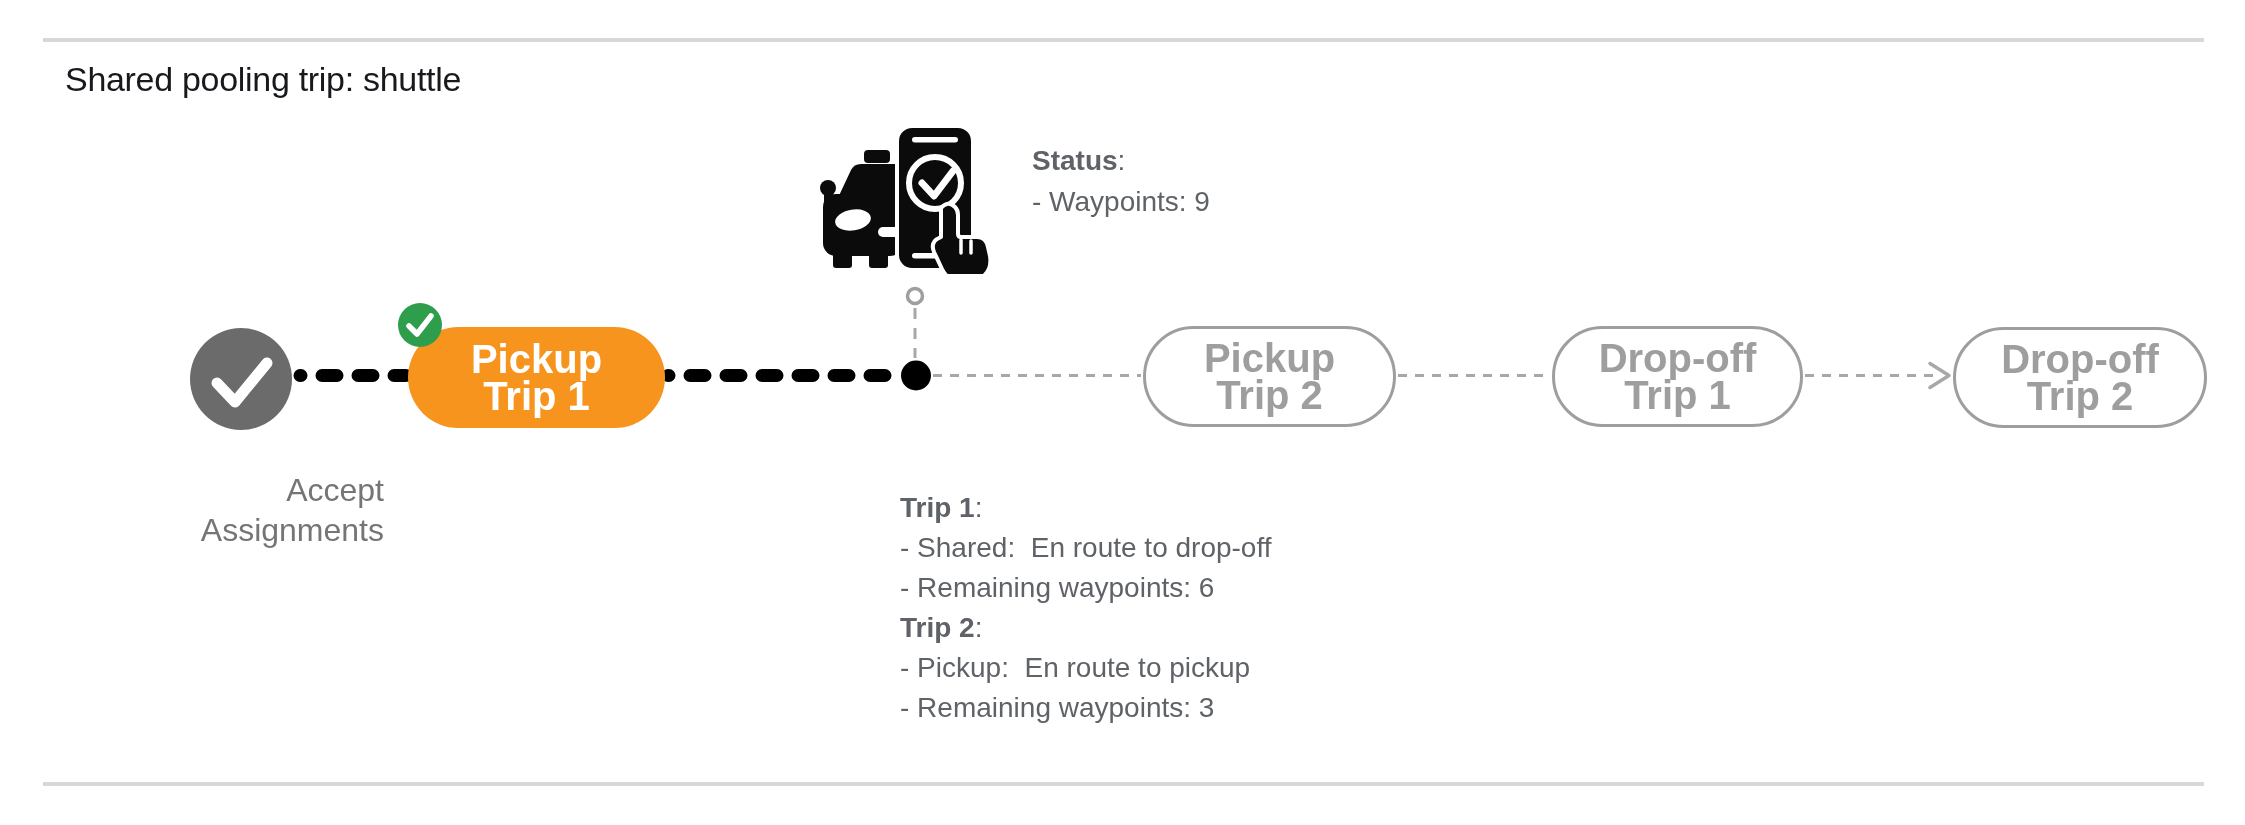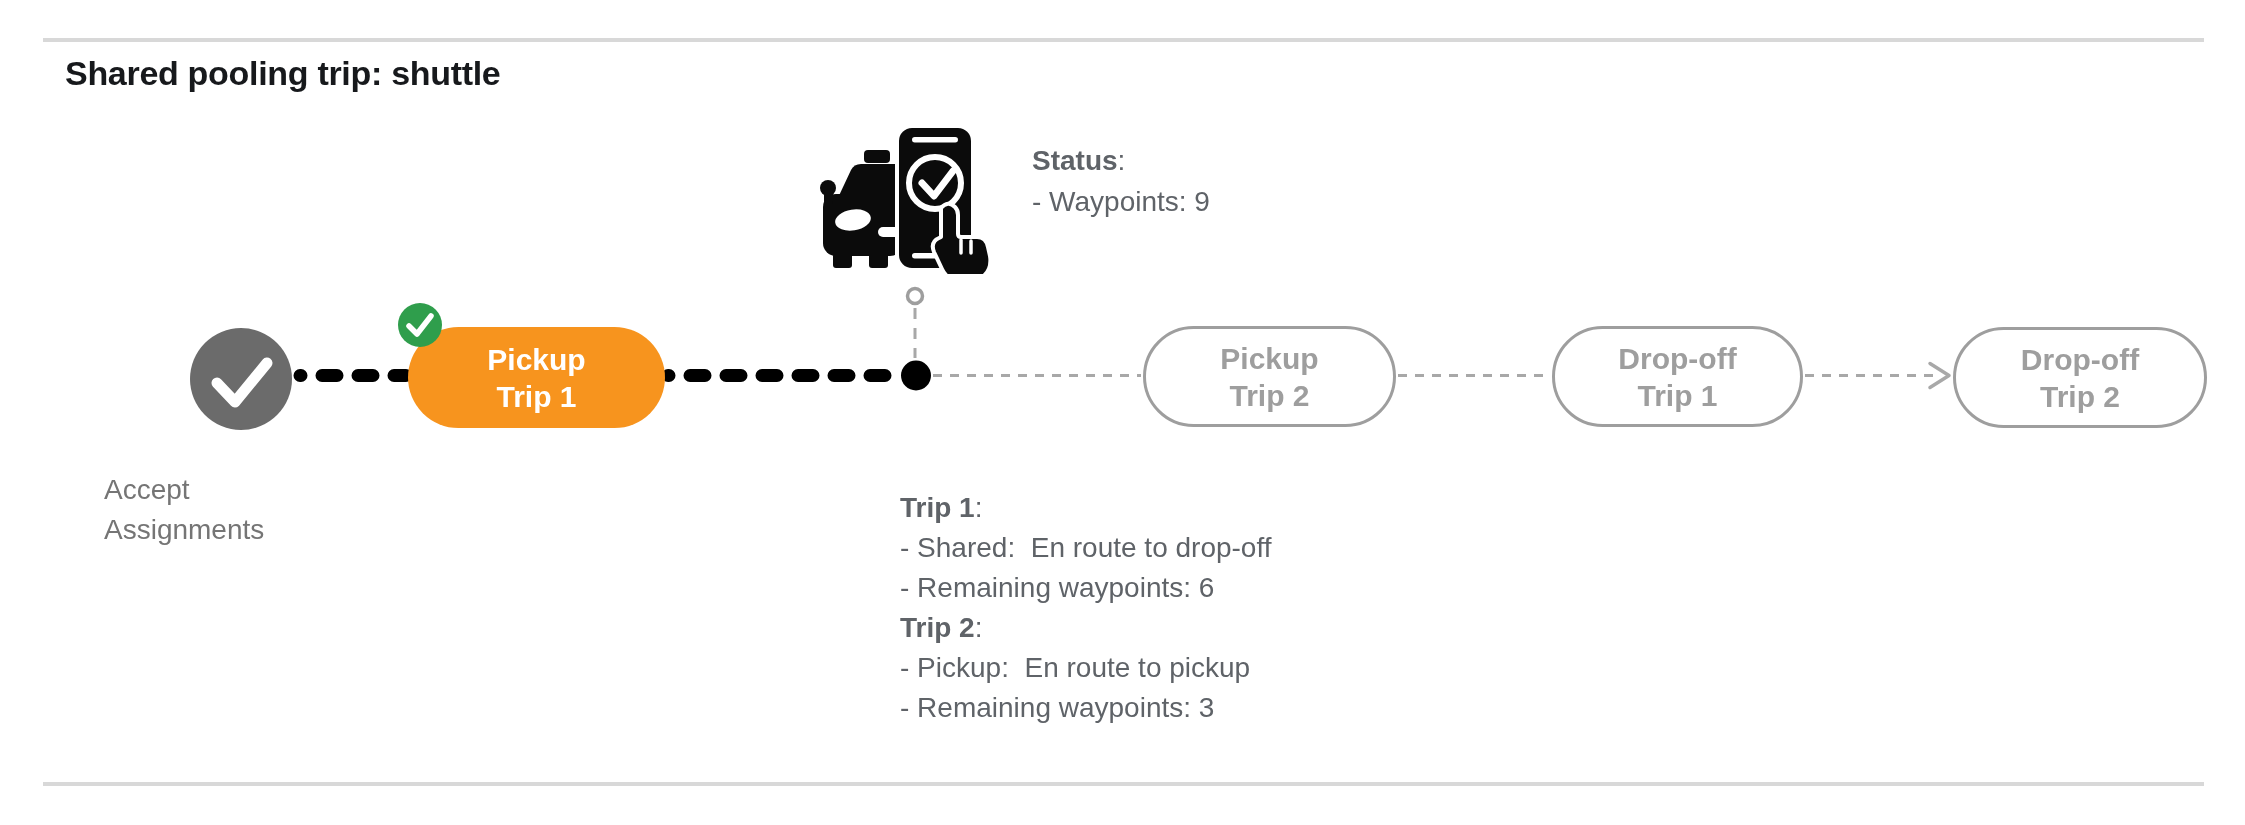--- a/index.html
+++ b/index.html
@@ -17,23 +17,23 @@
     width: 2161px;
     height: 4px;
     background: #d8d8d8;
   }
   .divider.top { top: 38px; }
   .divider.bottom { top: 782px; }
 
   .page-title {
     position: absolute;
     left: 65px;
-    top: 54px;
+    top: 60px;
     font-size: 34px;
-    font-weight: bold;
+    font-weight: normal;
     letter-spacing: -0.3px;
     color: #17191c;
     white-space: nowrap;
   }
 
   .flow-svg {
     position: absolute;
     left: 0; top: 0;
     width: 2245px; height: 825px;
     pointer-events: none;
@@ -45,35 +45,35 @@
     left: 190px; top: 328px;
     width: 102px; height: 102px;
     border-radius: 50%;
     background: #6b6b6b;
     display: flex; align-items: center; justify-content: center;
   }
   .start-label {
     position: absolute;
     left: 104px; top: 470px;
     width: 280px;
-    text-align: left;
-    font-size: 28px;
+    text-align: right;
+    font-size: 32px;
     line-height: 40px;
     color: #757575;
     white-space: pre-line;
   }
 
   
   .pill {
     position: absolute;
     height: 101px;
     border-radius: 52px;
     display: flex; align-items: center; justify-content: center;
     text-align: center;
-    font-size: 30px;
+    font-size: 40px;
     font-weight: bold;
     line-height: 37px;
     white-space: pre-line;
     box-sizing: border-box;
   }
   .pill.active {
     left: 408px; top: 327px; width: 257px;
     background: #f7941e;
     color: #ffffff;
   }

